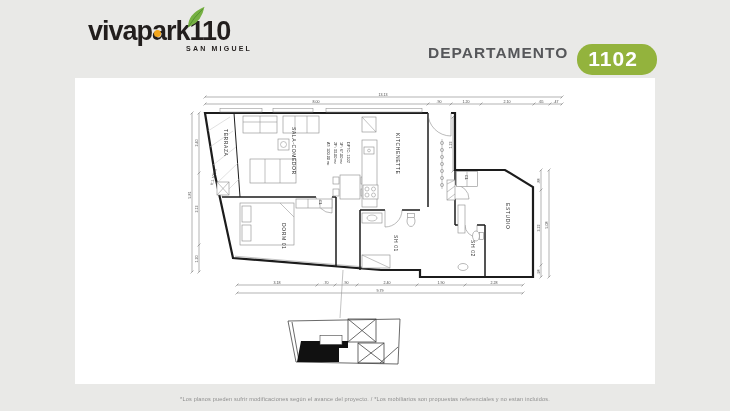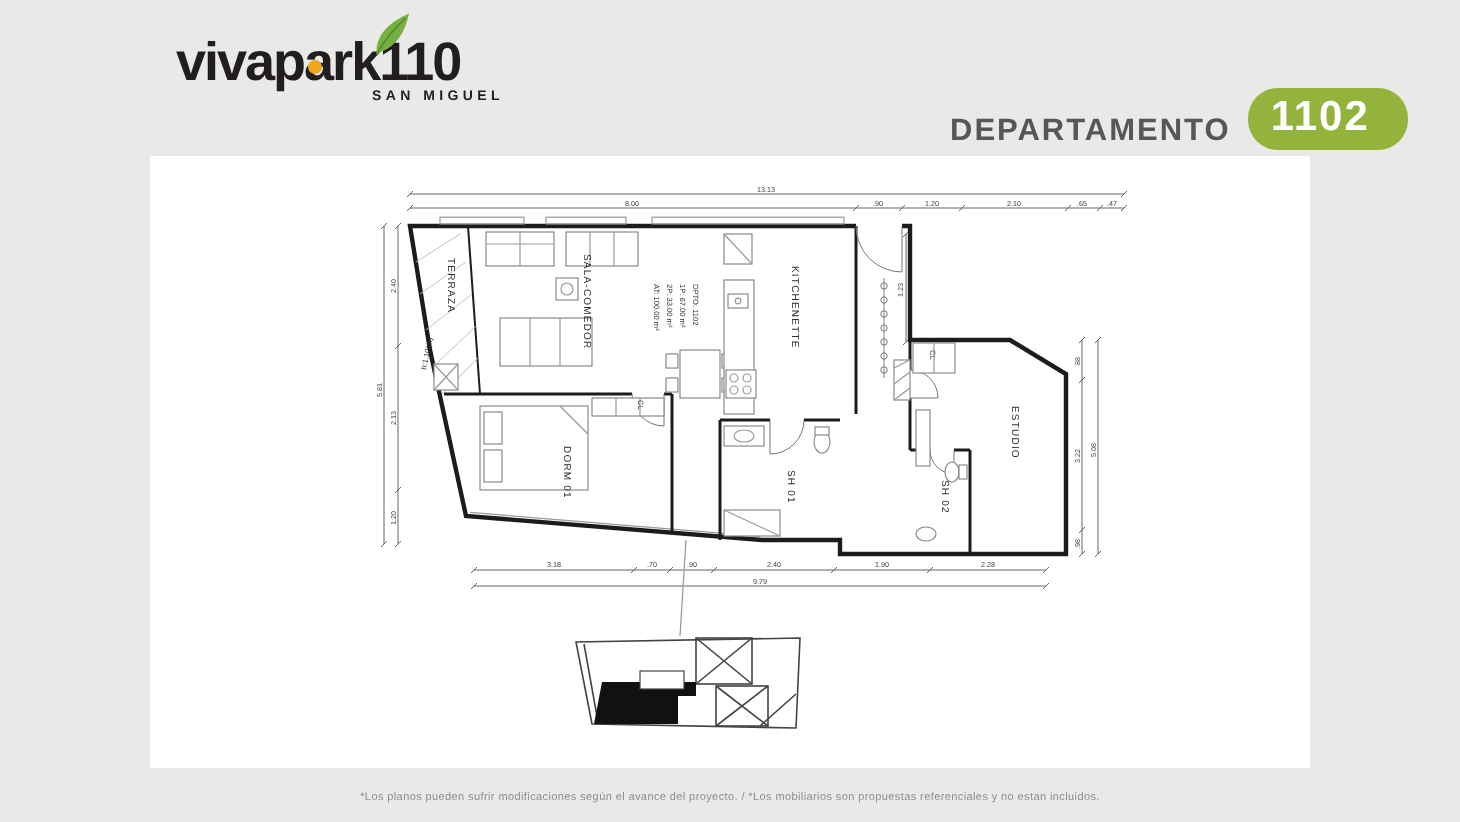--- a/index.html
+++ b/index.html
@@ -7,21 +7,21 @@
           font-family:"Liberation Sans",sans-serif;}
   
   .logo{position:absolute;left:88px;top:16px;width:170px;}
   .logo .brandrow{position:relative;font-weight:bold;font-size:27px;letter-spacing:-1px;
                   color:#221e1d;line-height:30px;white-space:nowrap;}
   .logo .dot{position:absolute;left:66px;top:14px;width:7px;height:7px;border-radius:50%;
              background:#f2a61d;}
   .logo .leaf{position:absolute;left:96px;top:-13px;transform:rotate(-8deg);}
   .logo .sub{font-size:7px;font-weight:bold;letter-spacing:2.2px;color:#221e1d;
              text-align:right;margin-top:-1px;padding-right:6px;}
-  .hdr{position:absolute;left:428px;top:44px;display:flex;align-items:flex-end;gap:9px;margin-left:47px;}
+  .hdr{position:absolute;left:428px;top:44px;display:flex;align-items:flex-start;gap:9px;}
   .hdr .title{font-size:15.5px;font-weight:bold;letter-spacing:1px;color:#56575a;}
   .hdr .badge{background:#93b33d;color:#ffffff;font-size:21px;font-weight:bold;
               letter-spacing:1px;padding:2px 19px 3px 11px;border-radius:15px;line-height:26px;}
   
   .card{position:absolute;left:75px;top:78px;width:580px;height:306px;background:#ffffff;}
   .plansvg{position:absolute;left:170px;top:85px;width:410px;height:300px;}
   svg text{font-family:"Liberation Sans",sans-serif;fill:#333;}
   .wallO{stroke:#1c1c1c;stroke-width:2.2;fill:none;stroke-linejoin:miter;}
   .wallI{stroke:#1c1c1c;stroke-width:1.5;fill:none;}
   .thin{stroke:#999;stroke-width:0.6;fill:none;}

